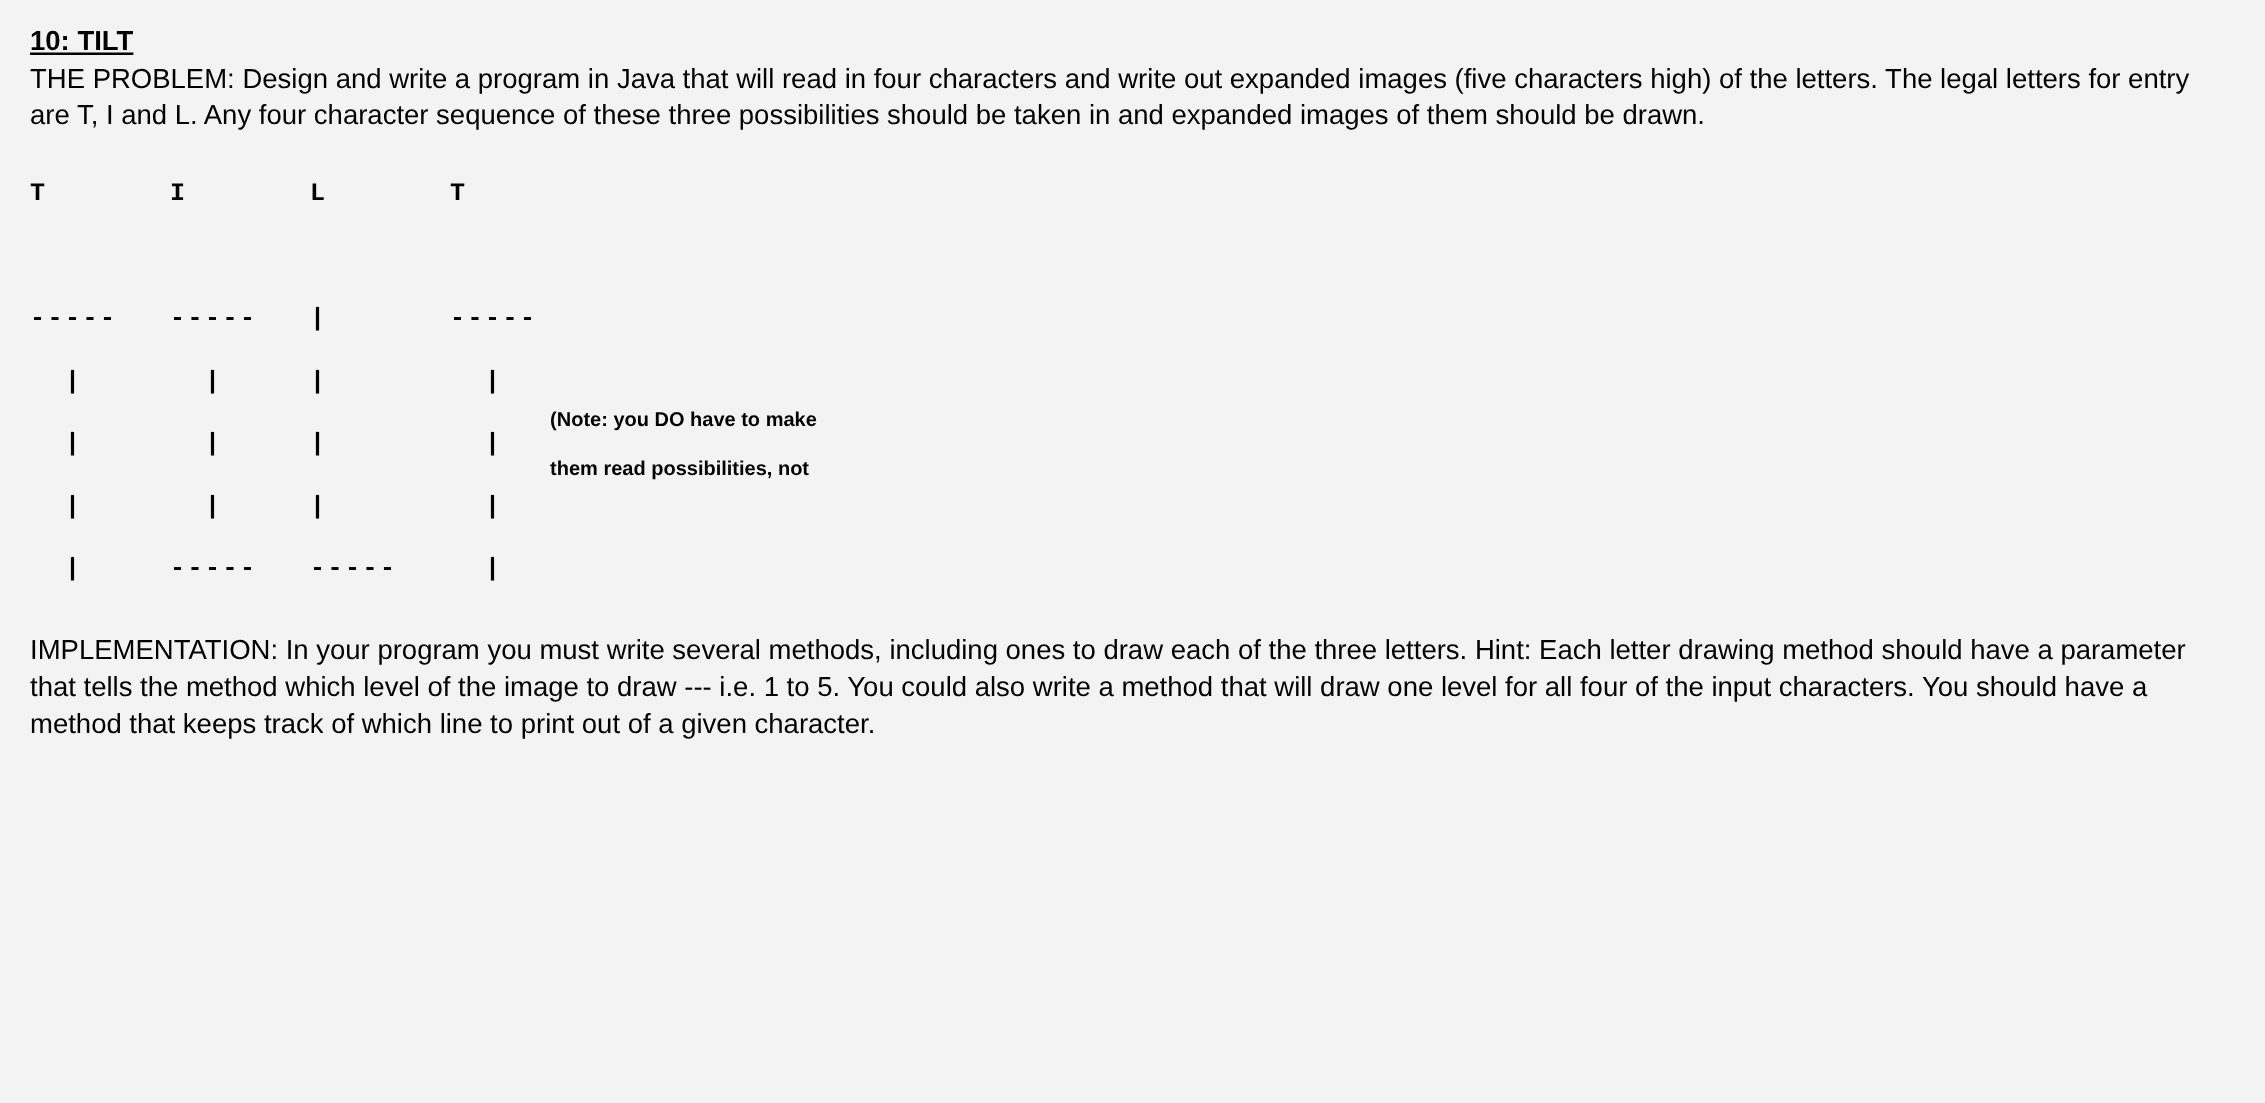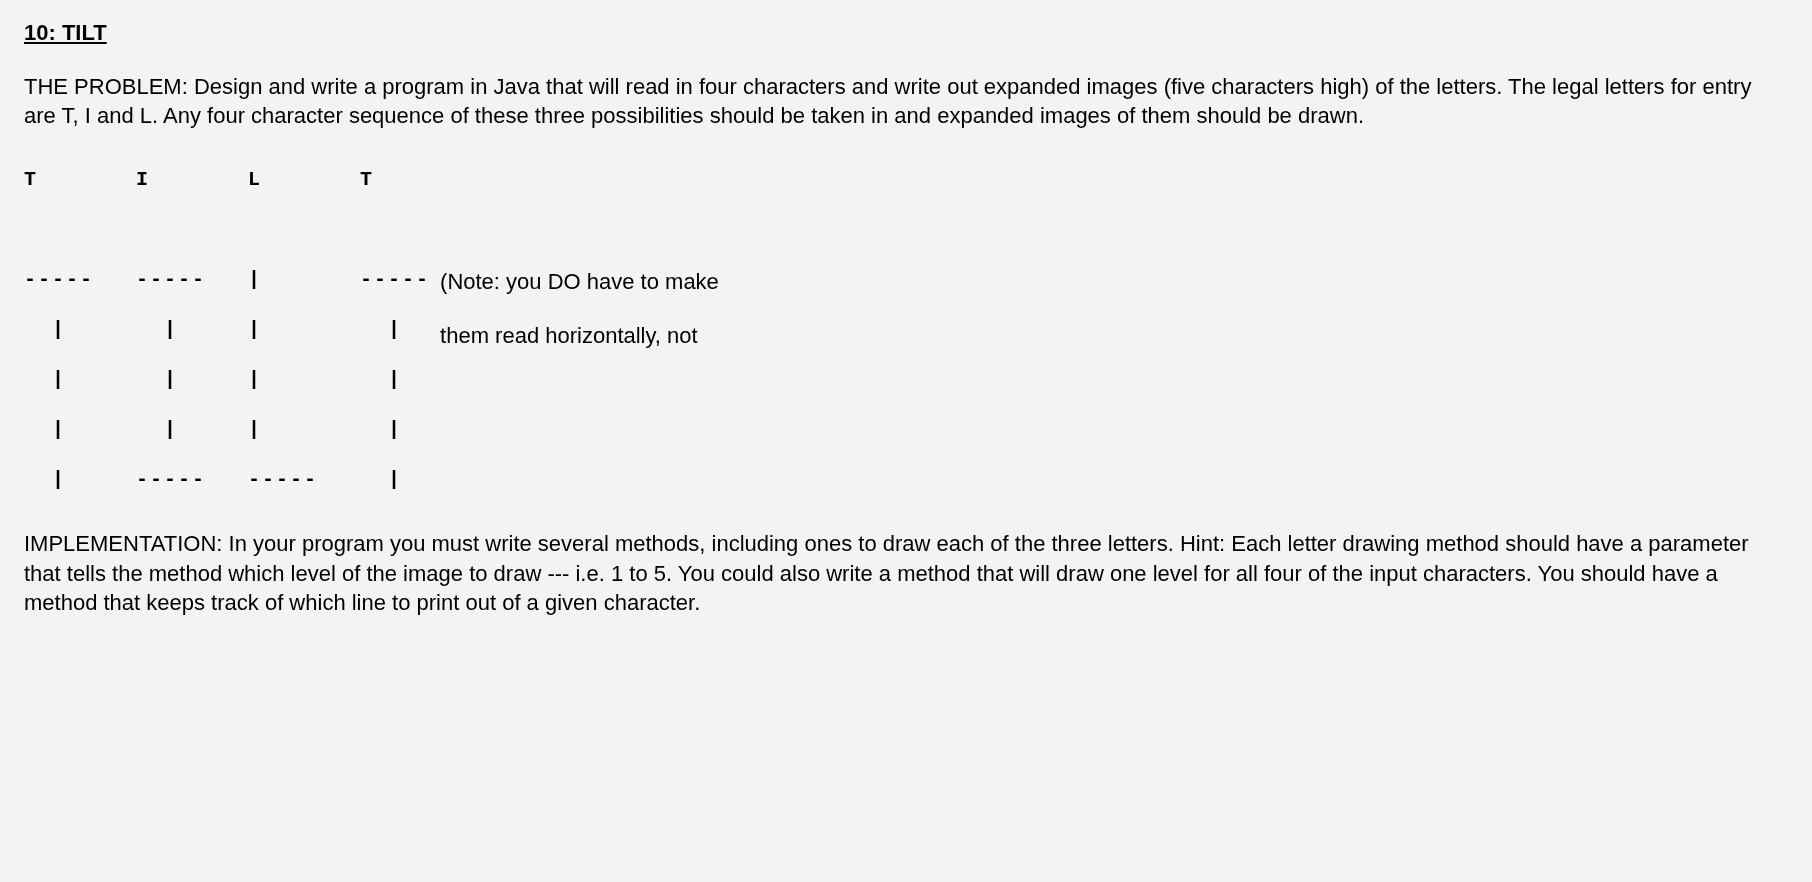--- a/index.html
+++ b/index.html
@@ -7,49 +7,48 @@
       font-size: 22px;
       background-color: #f3f3f3;
       color: #000;
       padding: 18px 24px;
       margin: 0;
       line-height: 1.35;
     }
     .heading {
       font-weight: bold;
       text-decoration: underline;
-      margin-bottom: 24px;
     }
     .section {
       margin-bottom: 24px;
     }
     .bold {
       font-weight: normal;
     }
     .example-area {
       display: flex;
-      align-items: flex-start;
+      align-items: center;
       margin-top: 10px;
       margin-bottom: 8px;
     }
     .ascii-col {
       font-family: "Courier New", Courier, monospace;
       font-weight: bold;
       white-space: pre;
       line-height: 2.5;
       font-size: 20px;
       letter-spacing: 2px;
     }
     .note-col {
       font-family: Arial, Helvetica, sans-serif;
-      font-weight: normal;
+      font-weight: bold;
       line-height: 2.45;
       padding-top: 100px;
       padding-left: 10px;
-      font-size: 22px;
+      font-size: 16px;
     }
     .note-line {
       display: block;
     }
   </style>
 </head>
 <body>
 
 <div class="heading">10: TILT</div>
 
@@ -61,20 +60,20 @@
   <div class="example-area">
     <div class="ascii-col">T       I       L       T
 
 -----   -----   |       -----
   |       |     |         |  
   |       |     |         |  
   |       |     |         |  
   |     -----   -----     |  </div>
     <div class="note-col">
       <span class="note-line">(Note: you DO have to make</span>
-      <span class="note-line">them read horizontally, not</span>
+      <span class="note-line">them read possibilities, not</span>
     </div>
   </div>
 </div>
 
 <div class="section">
   <span class="bold">IMPLEMENTATION:</span><span> In your program you must write several methods, including ones to draw each of the three letters.  </span><span class="bold">Hint:</span><span> Each letter drawing method should have a parameter that tells the method which level of the image to draw --- i.e. 1 to 5.  You could also write a method that will draw one level for all four of the input characters.  You should have a method that keeps track of which line to print out of a given character.</span>
 </div>
 
 </body></html>

